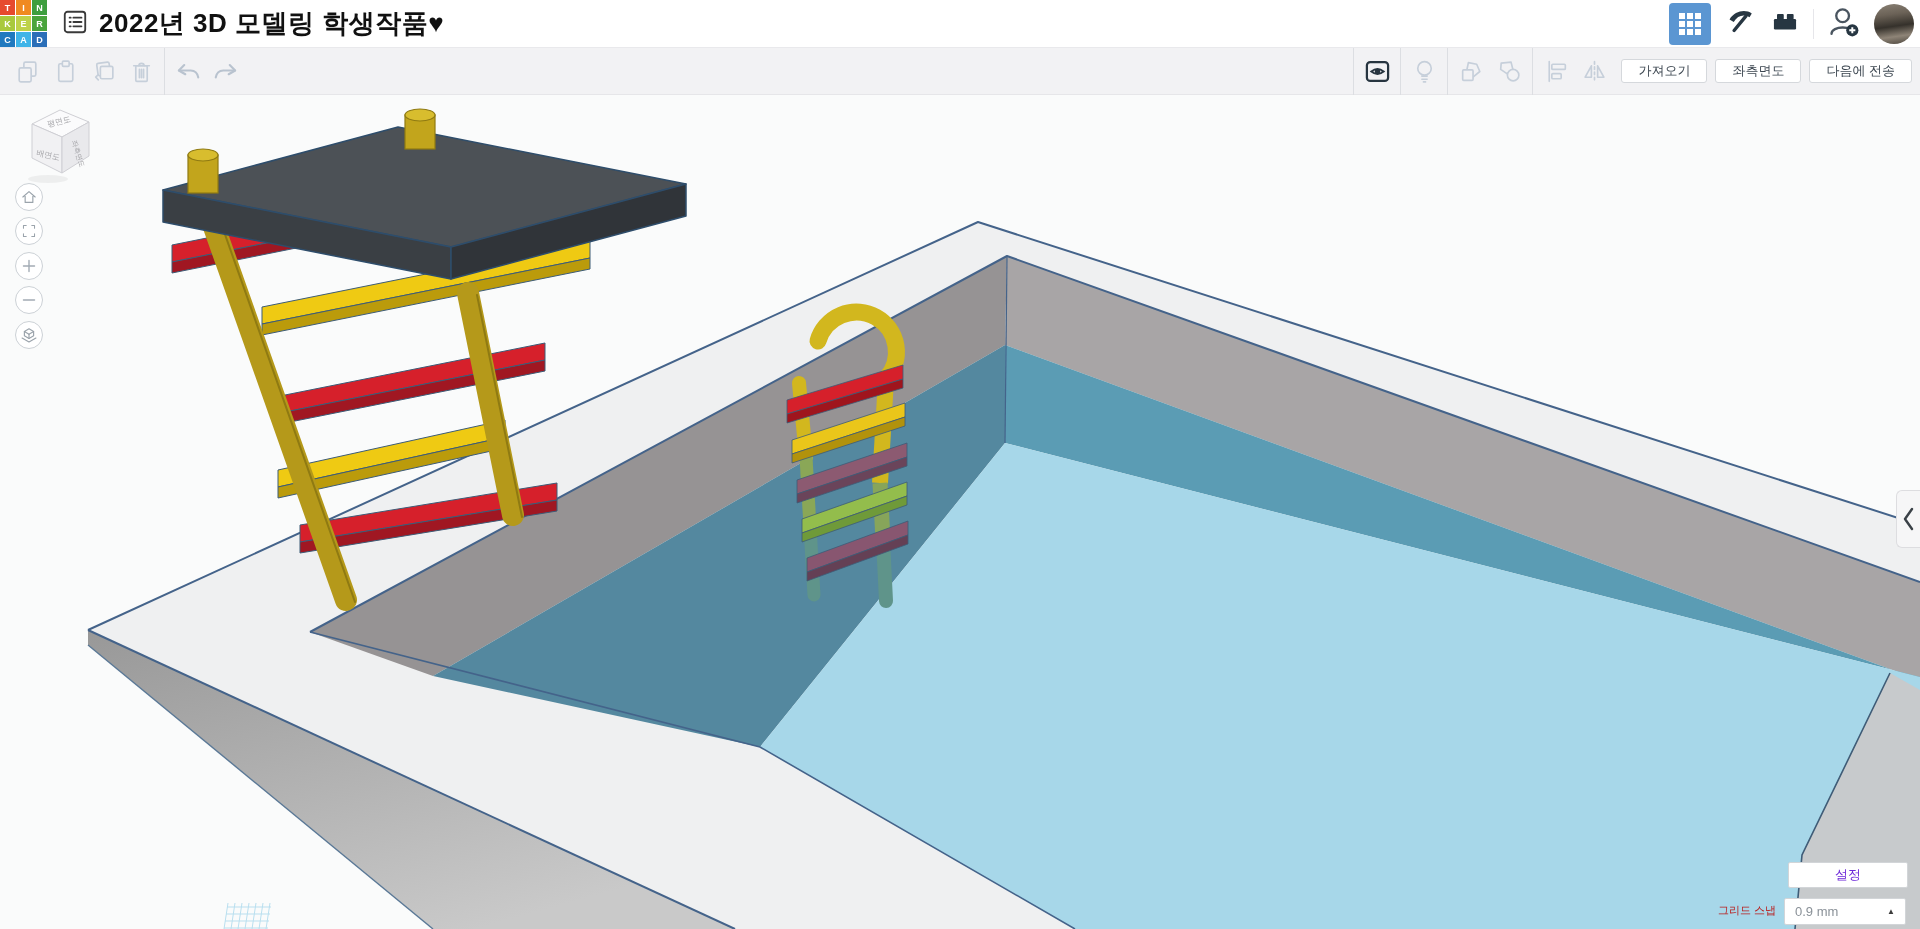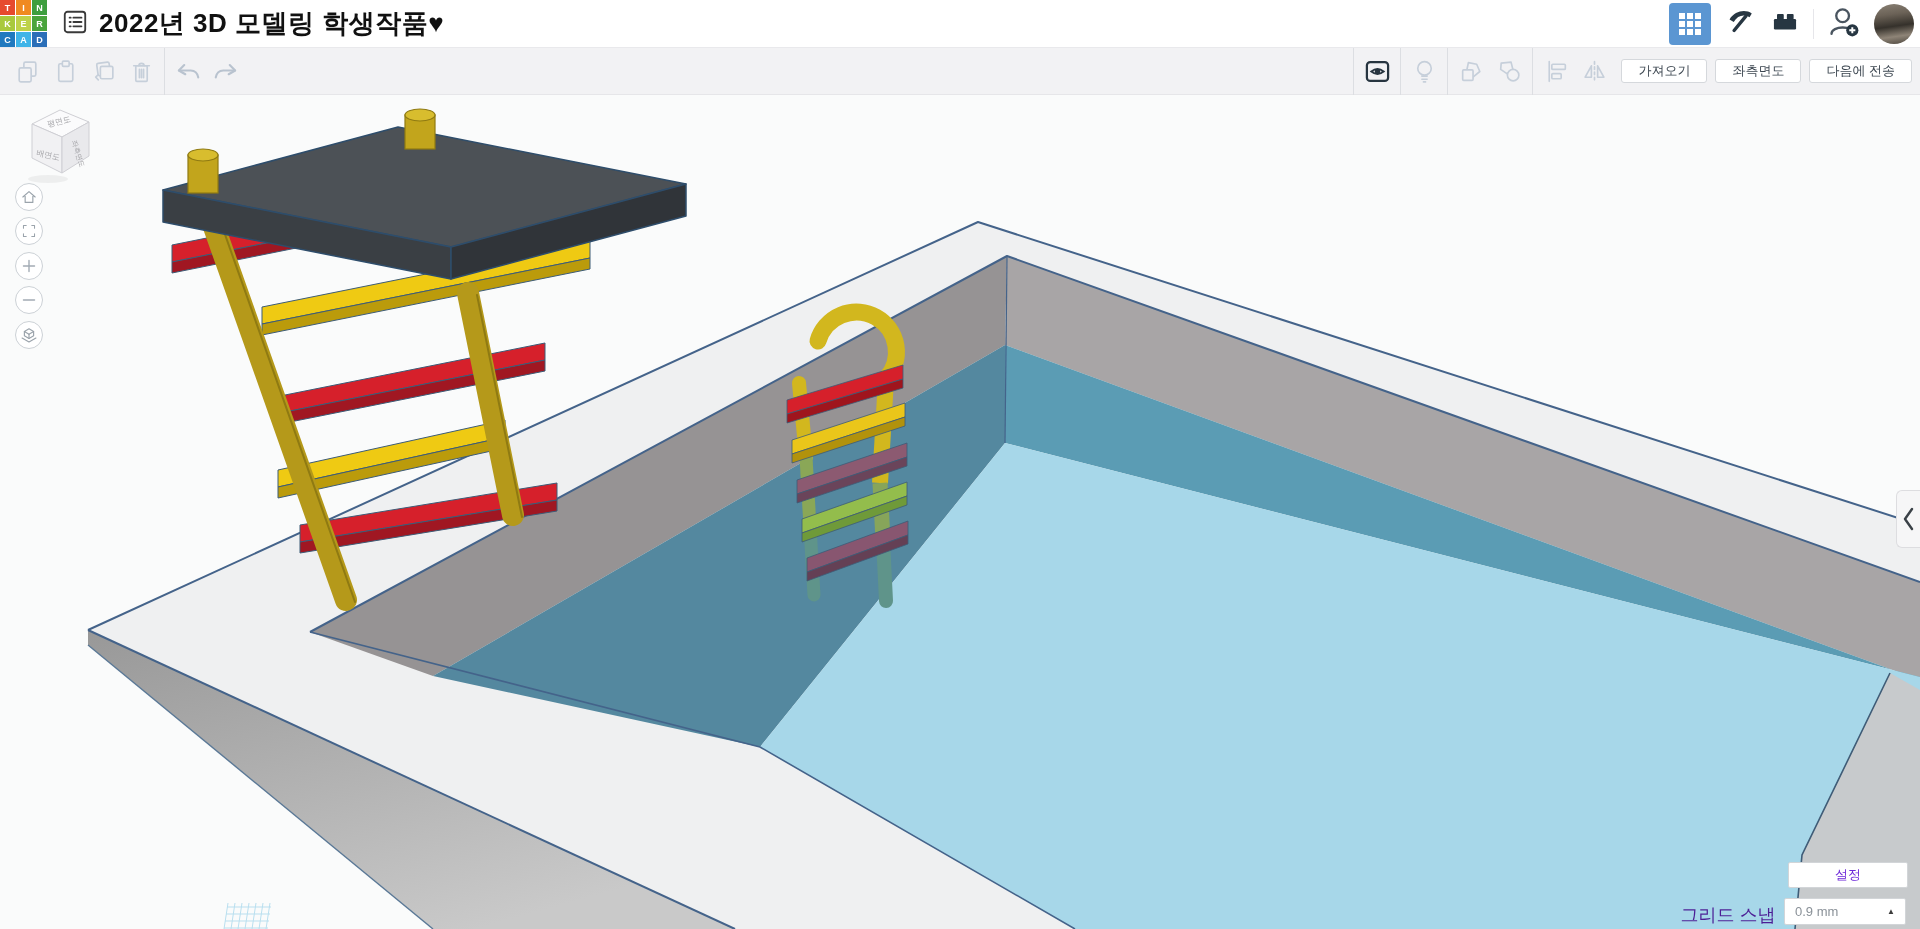--- a/index.html
+++ b/index.html
@@ -41,21 +41,21 @@
 
   
   .panel-tab { position:absolute; right:0; top:395px; width:24px; height:58px; background:#f6f6f7;
                border:1px solid #dddde0; border-right:none; border-radius:6px 0 0 6px;
                display:flex; align-items:center; justify-content:center; }
 
   
   .settings-btn { position:absolute; left:1788px; top:767px; width:120px; height:26px; background:#fff;
                   border:1px solid #d2d5d8; border-radius:2px; font-size:13px; color:#6d28d9;
                   display:flex; align-items:center; justify-content:center; }
-  .gridsnap-label { position:absolute; left:1680px; top:808px; width:96px; text-align:center; font-size:18px; color:#4c1d95; }
+  .gridsnap-label { position:absolute; left:1680px; top:808px; width:96px; text-align:right; font-size:11px; color:#b91c1c; }
   .gridsnap-dd { position:absolute; left:1784px; top:803px; width:122px; height:27px; background:#fff;
                  border:1px solid #d2d5d8; border-radius:2px; display:flex; align-items:center; padding:0 10px;
                  font-size:13px; color:#8a9198; }
   .gridsnap-dd .tri { margin-left:auto; font-size:8px; color:#3c3c3c; }
 </style>
 </head>
 <body>
 
 <div class="header">
   <div class="logo">

